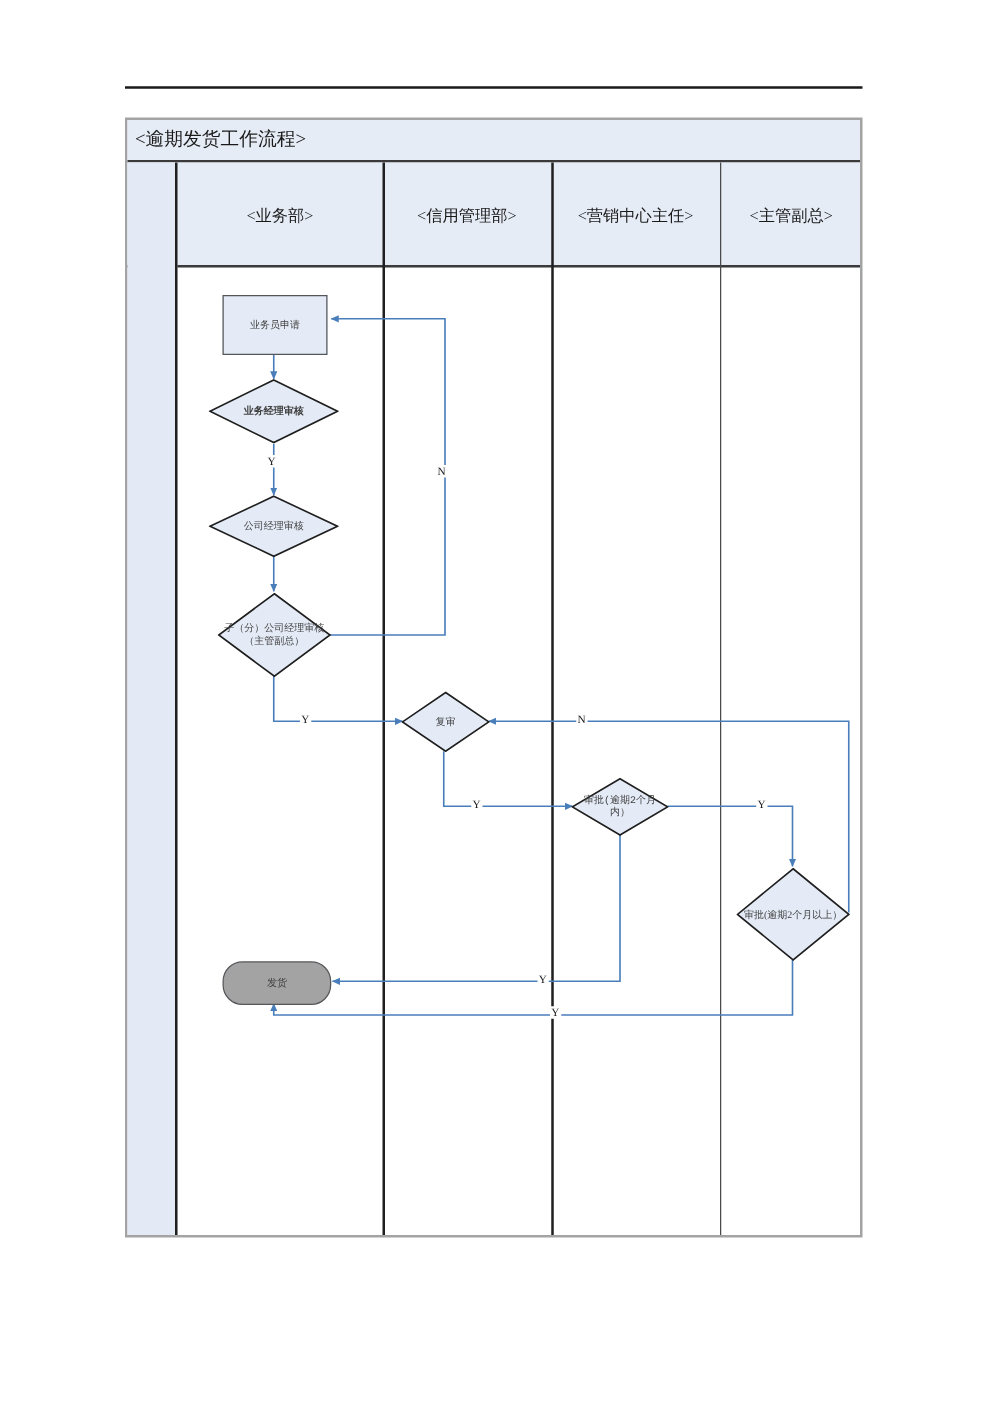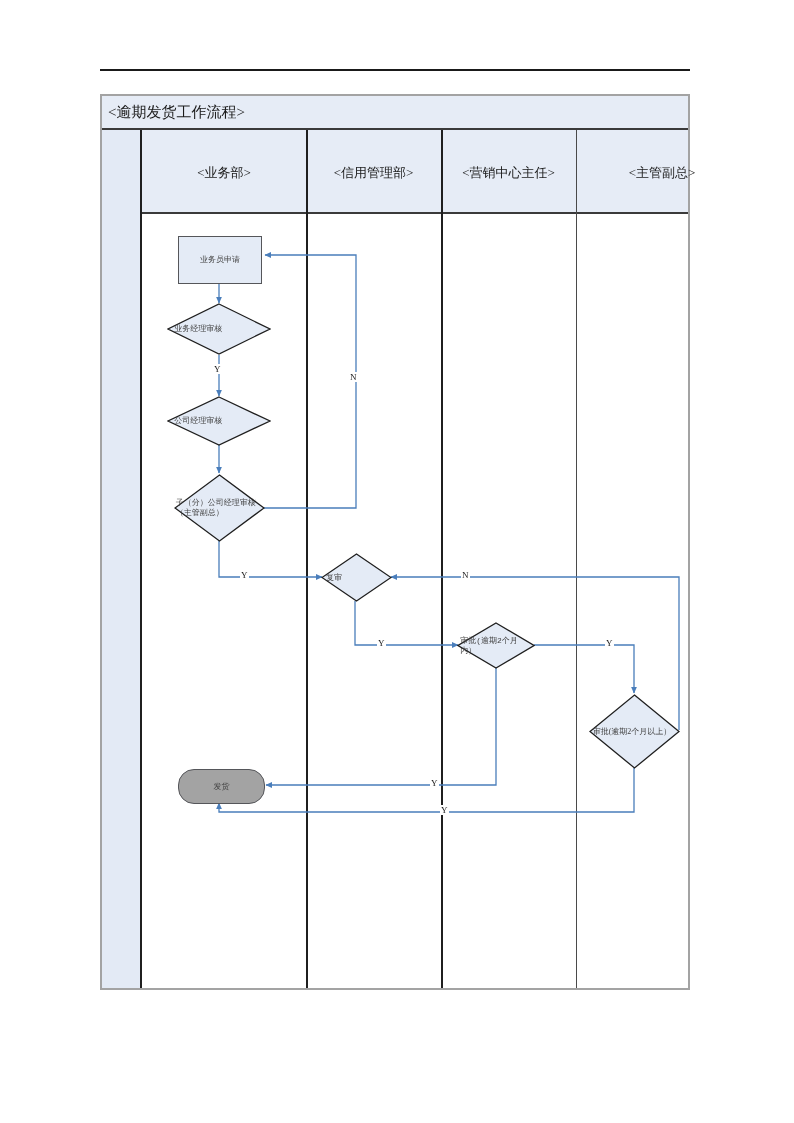--- a/index.html
+++ b/index.html
@@ -112,20 +112,21 @@
     height: 1123px;
     pointer-events: none;
   }
 
   
   .node {
     position: absolute;
     display: flex;
     align-items: center;
     justify-content: center;
+    text-align: center;
     color: #3f3f3f;
     font-size: 8px;
     line-height: 10px;
     font-family: "Liberation Serif", "DejaVu Serif", serif;
   }
 
   .node-rect {
     background: #e4ebf6;
     border: 1.5px solid #55565a;
   }
@@ -176,21 +177,21 @@
 
   <div class="left-col"></div>
 
   <div class="lane-sep" style="left:204px;"></div>
   <div class="lane-sep" style="left:339px;"></div>
   <div class="lane-sep thin" style="left:474px;"></div>
 
   <div class="lane-label" style="left:40px;  width:164px;">&lt;业务部&gt;</div>
   <div class="lane-label" style="left:204px; width:135px;">&lt;信用管理部&gt;</div>
   <div class="lane-label" style="left:339px; width:135px;">&lt;营销中心主任&gt;</div>
-  <div class="lane-label" style="left:474px; width:114px;margin-left:29px;">&lt;主管副总&gt;</div>
+  <div class="lane-label" style="left:474px; width:114px;">&lt;主管副总&gt;</div>
 </div>
 
 <svg class="flow-layer" viewBox="0 0 794 1123" width="794" height="1123">
   <defs>
     <marker id="arrow" markerWidth="7" markerHeight="7" refX="6" refY="3.5" orient="auto" markerUnits="userSpaceOnUse">
       <path d="M0,0.6 L6.5,3.5 L0,6.4 z" fill="#4a7ebb"></path>
     </marker>
   </defs>
   <g stroke="#4a7ebb" stroke-width="1.3" fill="none" marker-end="url(#arrow)">
 
@@ -213,21 +214,21 @@
     <path d="M679,730 L679,577 L391,577"></path>
 
     <path d="M634,768 L634,812 L219,812 L219,803"></path>
   </g>
 </svg>
 
 <div class="node node-rect" style="left:178px; top:236px; width:82px; height:46px;">
   <span>业务员申请</span>
 </div>
 
-<div class="node node-diamond" style="left:167px; top:303px; width:104px; height:52px;">
+<div class="node node-diamond" style="left:167px; top:303px; width:104px; height:52px;font-weight:bold;">
   <svg class="dia-svg" width="104" height="52" viewBox="0 0 104 52">
     <polygon points="52,1 103,26 52,51 1,26" fill="#e4ebf6" stroke="#1f1f1f" stroke-width="1.3"></polygon>
   </svg>
   <span class="dia-text">业务经理审核</span>
 </div>
 
 <div class="node node-diamond" style="left:167px; top:396px; width:104px; height:50px;">
   <svg class="dia-svg" width="104" height="50" viewBox="0 0 104 50">
     <polygon points="52,1 103,25 52,49 1,25" fill="#e4ebf6" stroke="#1f1f1f" stroke-width="1.3"></polygon>
   </svg>

